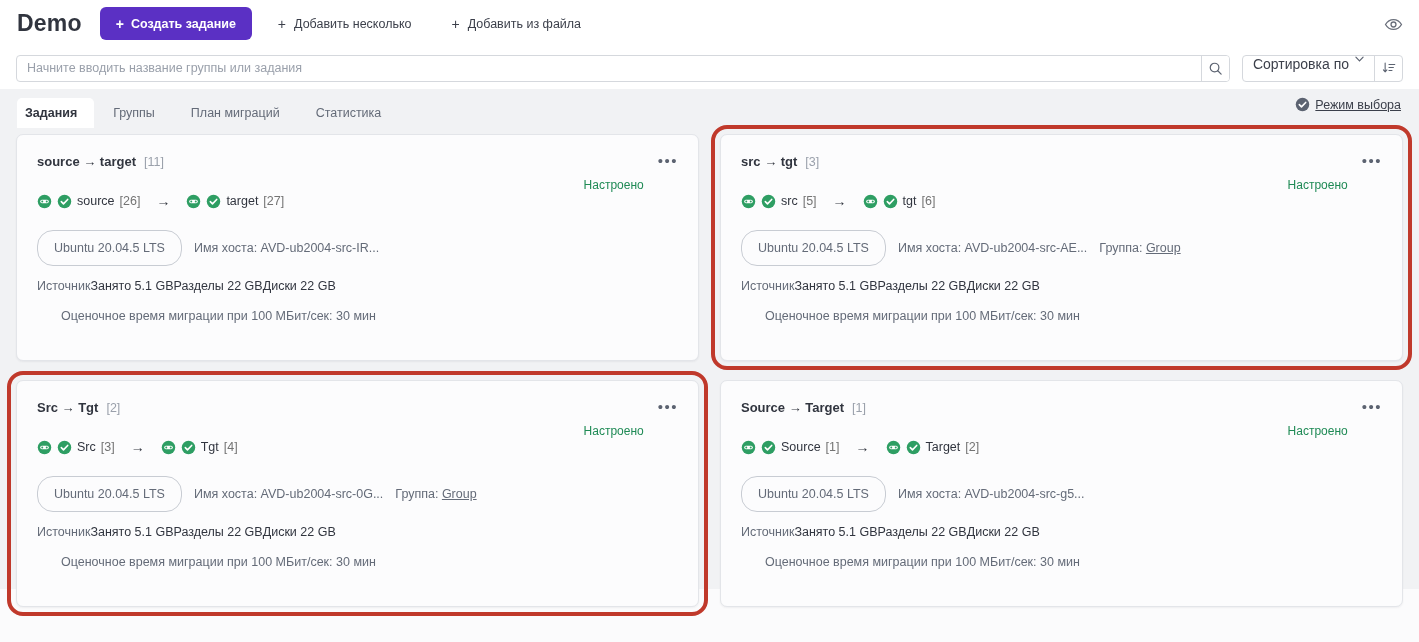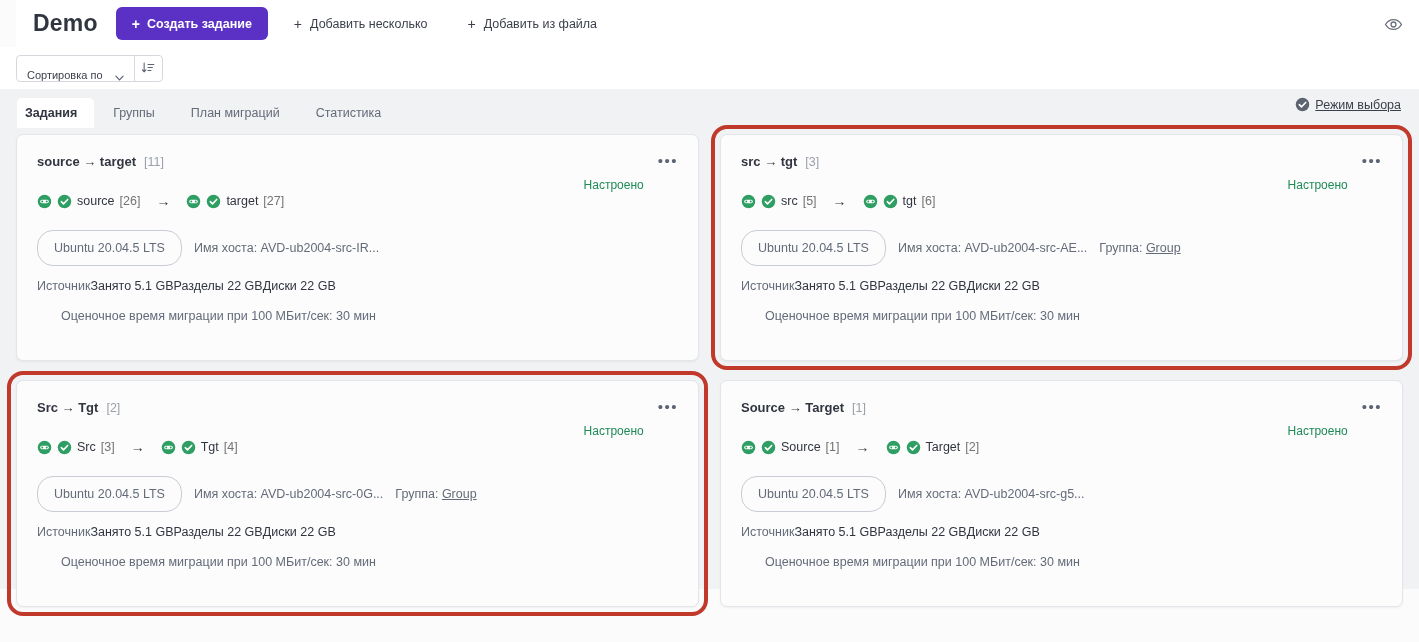--- a/index.html
+++ b/index.html
@@ -18,21 +18,20 @@
 
   
   .topbar {
     position: relative;
     height: 47px;
     background: #ffffff;
     display: flex;
     align-items: center;
     padding-left: 17px;
     gap: 0;
-    margin-left: 16px;
   }
   .brand {
     font-size: 23px;
     font-weight: bold;
     color: #31353f;
     letter-spacing: .2px;
     margin-right: 18px;
     line-height: 1;
   }
   .btn-primary {
@@ -115,23 +114,23 @@
   }
   .sortgroup {
     display: flex;
     height: 27px;
     border: 1px solid #d5d8dd;
     border-radius: 4px;
     overflow: hidden;
     background: #fff;
   }
   .sort-select {
-    display: flex; align-items: flex-end; gap: 12px;
+    display: flex; align-items: flex-start; gap: 6px;
     padding: 0 10px;
-    font-size: 11px;
+    font-size: 14px;
     color: #3b3f4a;
     cursor: pointer;
     white-space: nowrap;
   }
   .sort-dir {
     width: 28px;
     border-left: 1px solid #d5d8dd;
     display: flex; align-items: center; justify-content: center;
     cursor: pointer;
   }
@@ -327,20 +326,29 @@
 
     <button class="eye-btn">
       <svg width="19" height="19" viewBox="0 0 20 20" fill="none">
         <path d="M1.6 10S4.6 4.8 10 4.8 18.4 10 18.4 10 15.4 15.2 10 15.2 1.6 10 1.6 10Z" stroke="#6b707c" stroke-width="1.4" fill="none"></path>
         <circle cx="10" cy="10" r="2.6" stroke="#6b707c" stroke-width="1.4" fill="none"></circle>
       </svg>
     </button>
   </div>
 
   <div class="searchrow">
+    <div class="searchwrap">
+      <input type="text" placeholder="Начните вводить название группы или задания" value="" style="">
+      <button class="search-btn">
+        <svg width="15" height="15" viewBox="0 0 16 16" fill="none">
+          <circle cx="7" cy="7" r="4.6" stroke="#5c6371" stroke-width="1.3" fill="none"></circle>
+          <line x1="10.4" y1="10.4" x2="14" y2="14" stroke="#5c6371" stroke-width="1.3" stroke-linecap="round"></line>
+        </svg>
+      </button>
+    </div>
 
     <div class="sortgroup">
       <div class="sort-select">
         <span>Сортировка по</span>
         <span>
           <svg width="9" height="6" viewBox="0 0 10 6" fill="none">
             <path d="M1 1L5 5L9 1" stroke="#5c6371" stroke-width="1.3" stroke-linecap="round" fill="none"></path>
           </svg>
         </span>
       </div>

